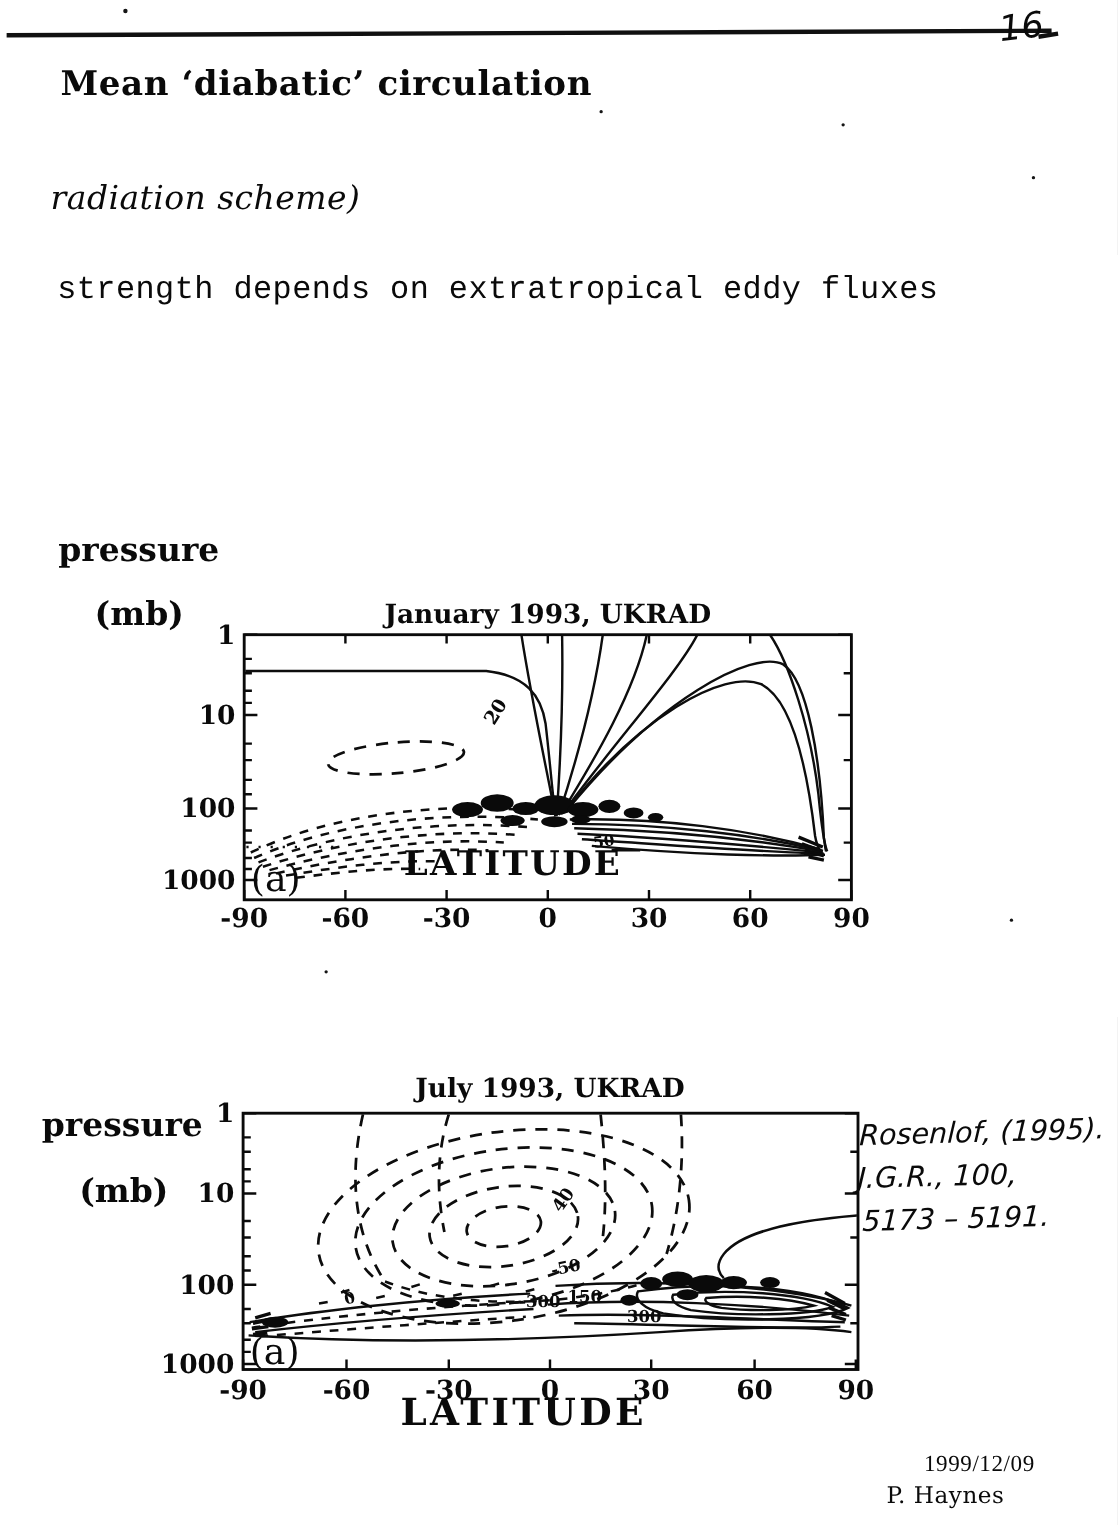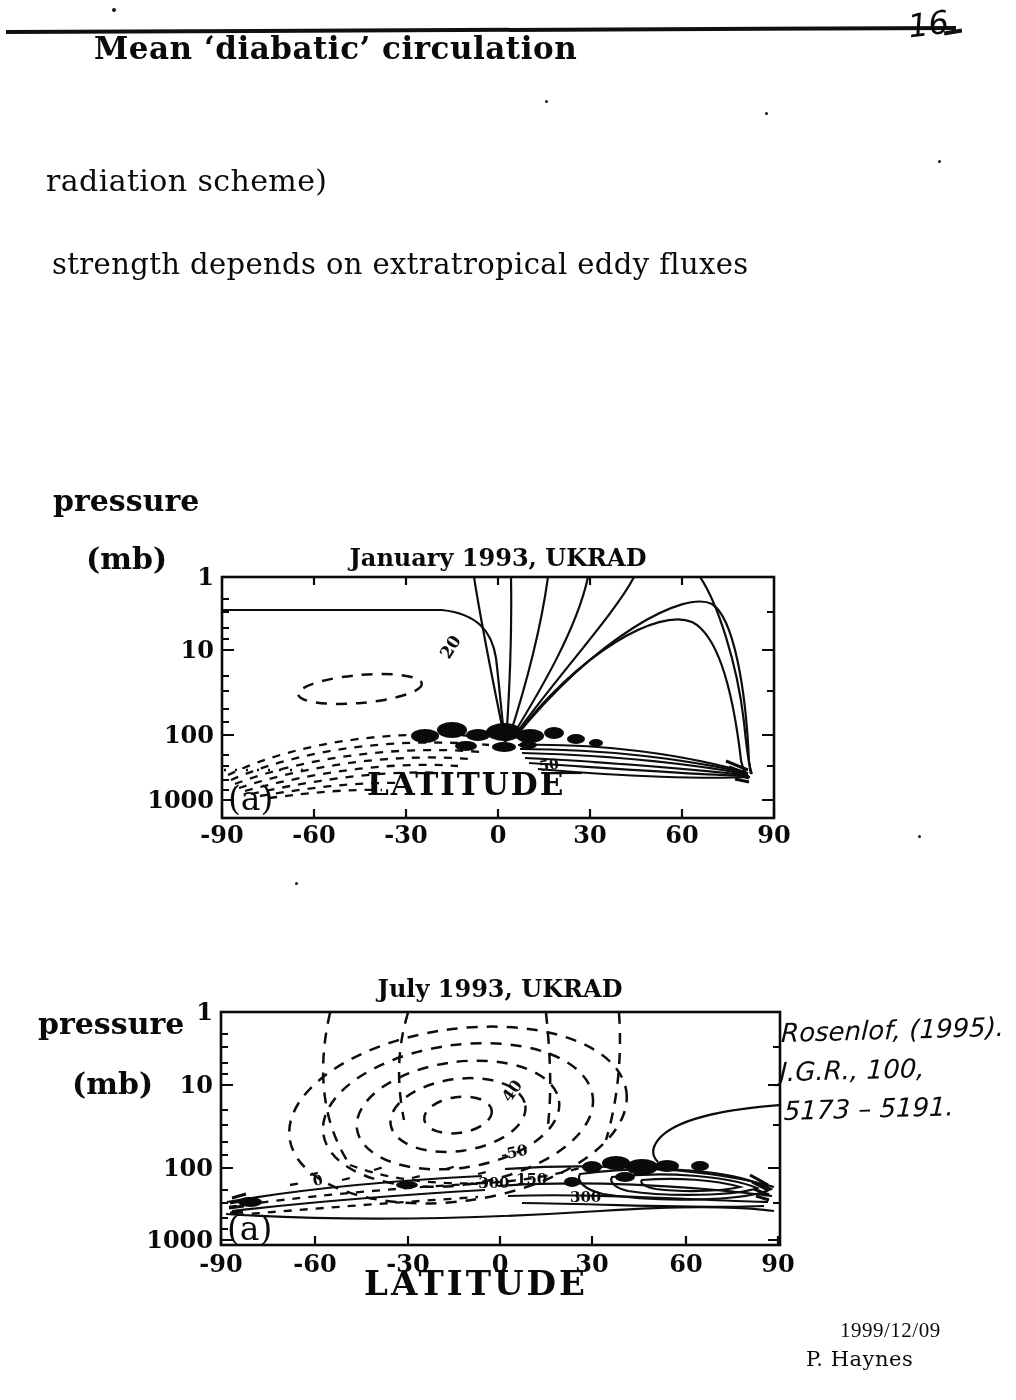--- a/index.html
+++ b/index.html
@@ -32,23 +32,23 @@
 </style>
 </head>
 <body>
 
 <div class="page">
 
   <div class="hline" style="left:6px;top:28px;width:950px;height:4px;transform:rotate(-0.25deg);"></div>
   <div class="hline" style="left:944px;top:30px;width:18px;height:4px;transform:rotate(-9deg);"></div>
   <div class="abs hw pageno" style="left:908px;top:5px;">16</div>
 
-  <div class="abs hdr1" style="left:55px;top:30px;margin-left:39px;">Mean ‘diabatic’ circulation</div>
-  <div class="abs hdr" style="left:46px;top:163px;font-size:30px;">radiation scheme)</div>
-  <div class="abs hdr" style="left:52px;top:247px;">strength depends on extratropical eddy fluxes</div>
+  <div class="abs hdr1" style="left:55px;top:58px;">Mean ‘diabatic’ circulation</div>
+  <div class="abs hdr" style="left:46px;top:163px;font-size:30px;font-style:italic;">radiation scheme)</div>
+  <div class="abs hdr" style="left:52px;top:247px;font-family:Liberation Mono, monospace;">strength depends on extratropical eddy fluxes</div>
 
   <div class="speck" style="left:112px;top:8px;width:4px;height:4px;"></div>
   <div class="speck" style="left:545px;top:100px;width:3px;height:3px;"></div>
   <div class="speck" style="left:765px;top:112px;width:3px;height:3px;"></div>
   <div class="speck" style="left:938px;top:160px;width:3px;height:3px;"></div>
   <div class="speck" style="left:295px;top:882px;width:3px;height:3px;"></div>
   <div class="speck" style="left:918px;top:835px;width:3px;height:3px;"></div>
 
   <div class="abs axlab" style="left:53px;top:483px;">pressure</div>
   <div class="abs axlab" style="left:86px;top:541px;">(mb)</div>

